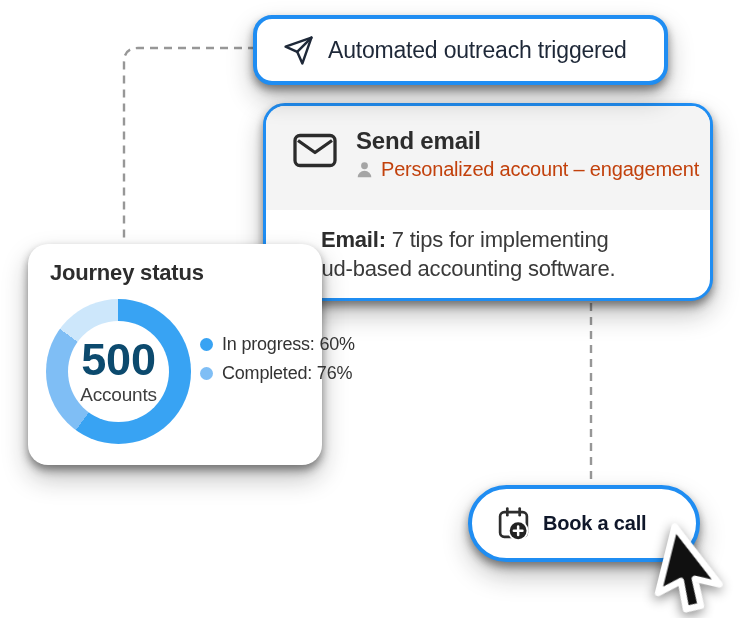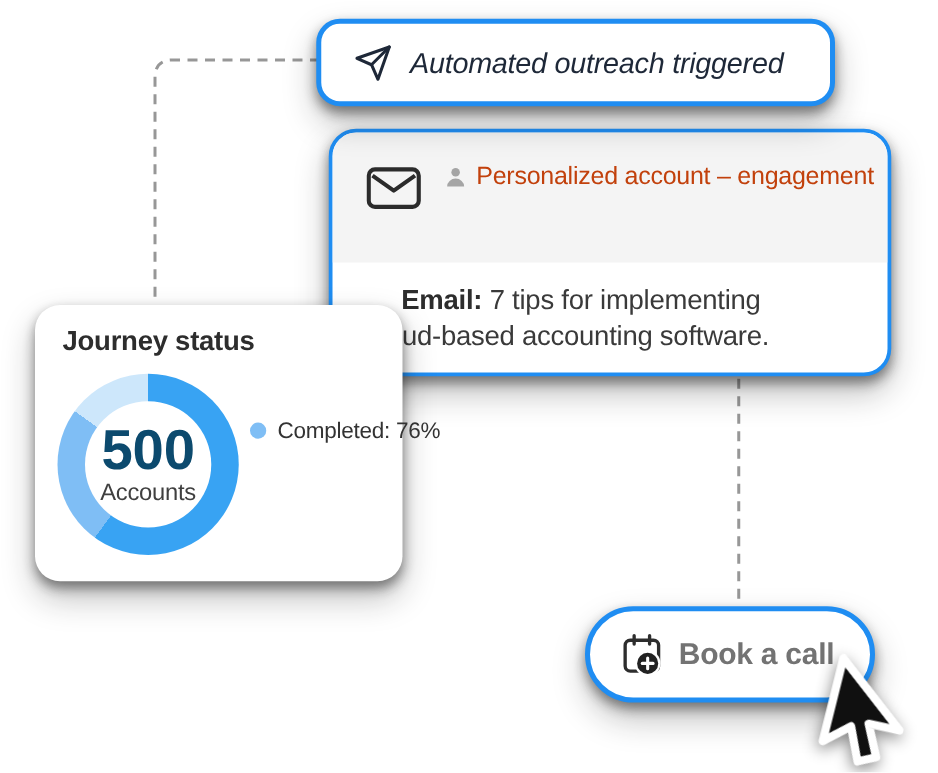--- a/index.html
+++ b/index.html
@@ -7,21 +7,21 @@
     position:relative;width:750px;height:618px;background:#fff;overflow:hidden;
     font-family:"Liberation Sans","DejaVu Sans",sans-serif;letter-spacing:-0.2px;
   }
   .connectors{position:absolute;left:0;top:0;z-index:0;}
   .shadow{box-shadow:0 5px 9px rgba(25,25,25,.48),0 13px 26px rgba(25,25,25,.28);}
 
   
   .trigger-pill{
     position:absolute;left:253px;top:15px;width:415px;height:70px;box-sizing:border-box;
     background:#fff;border:4px solid var(--accent,#1f8df2);border-radius:19px;
-    display:flex;align-items:center;gap:14px;padding:0 14px 0 26px;z-index:2;font-style:italic;
+    display:flex;align-items:center;gap:14px;padding:0 14px 0 26px;z-index:2;
   }
   .trigger-pill .label{font-size:23px;font-weight:500;color:#1e2838;white-space:nowrap;}
 
   
   .email-card{
     position:absolute;left:263px;top:103px;width:450px;height:198px;box-sizing:border-box;
     background:#fff;border:3.5px solid var(--accent,#1f8df2);border-radius:22px;
     overflow:hidden;z-index:1;
   }
   .email-header{
@@ -55,21 +55,21 @@
   .legend-row{display:flex;align-items:center;gap:9px;}
   .legend-dot{width:13px;height:13px;border-radius:50%;flex:0 0 auto;}
   .legend-label{font-size:18px;color:#333;white-space:nowrap;}
 
   
   .cta-pill{
     position:absolute;left:468px;top:485px;width:232px;height:77px;box-sizing:border-box;
     background:#fff;border:4px solid var(--accent,#1f8df2);border-radius:40px;
     display:flex;align-items:center;gap:12px;padding:0 0 0 24px;z-index:2;
   }
-  .cta-pill .label{font-size:24px;font-weight:bold;color:#737373;white-space:nowrap;}
+  .cta-pill .label{font-size:20px;font-weight:bold;color:#0f172a;white-space:nowrap;}
 
   
   .cursor{position:absolute;left:652px;top:528px;z-index:6;transform:rotate(14deg);
           filter:drop-shadow(0 4px 6px rgba(0,0,0,.45));}
 </style>
 </head>
 <body>
 
 <div class="stage">
 
@@ -90,20 +90,21 @@
 
   <div class="email-card shadow">
     <div class="email-header">
       <span style="display:flex;margin-top:6px;">
         <svg width="44" height="35" viewBox="0 0 44 34" fill="none" stroke="#2b2b2b" stroke-width="3.3" stroke-linejoin="round">
           <rect x="2" y="2" width="40" height="30" rx="5"></rect>
           <path d="M5 7 L22 19 L39 7"></path>
         </svg>
       </span>
       <div class="titles">
+        <span class="email-title">Send email</span>
         <span class="email-subtitle">
           <span style="display:flex;">
             <svg width="17" height="17" viewBox="0 0 20 20" fill="#a5a5a5">
               <circle cx="10" cy="5.6" r="4"></circle>
               <path d="M2 19 a8 7.4 0 0 1 16 0 Z"></path>
             </svg>
           </span>
           <span class="sub-text">Personalized account – engagement</span>
         </span>
       </div>
@@ -119,20 +120,24 @@
 
     <div class="donut" style="background: conic-gradient(rgb(56, 163, 243) 0deg, rgb(56, 163, 243) 216deg, rgb(127, 190, 245) 216deg, rgb(127, 190, 245) 306deg, rgb(205, 231, 251) 306deg, rgb(205, 231, 251) 360deg);">
       <div class="donut-hole">
         <span class="donut-value">500</span>
         <span class="donut-label">Accounts</span>
       </div>
     </div>
 
     <div class="legend">
       <div class="legend-row">
+        <span class="legend-dot" style="background: rgb(56, 163, 243);"></span>
+        <span class="legend-label">In progress: 60%</span>
+      </div>
+      <div class="legend-row">
         <span class="legend-dot" style="background: rgb(127, 190, 245);"></span>
         <span class="legend-label">Completed: 76%</span>
       </div>
     </div>
   </div>
 
   <div class="cta-pill shadow">
     <span style="display:flex;">
       <svg width="35" height="35" viewBox="0 0 34 34" fill="none">
         <rect x="4" y="6" width="26" height="24" rx="4" stroke="#2d2d2d" stroke-width="2.6"></rect>

